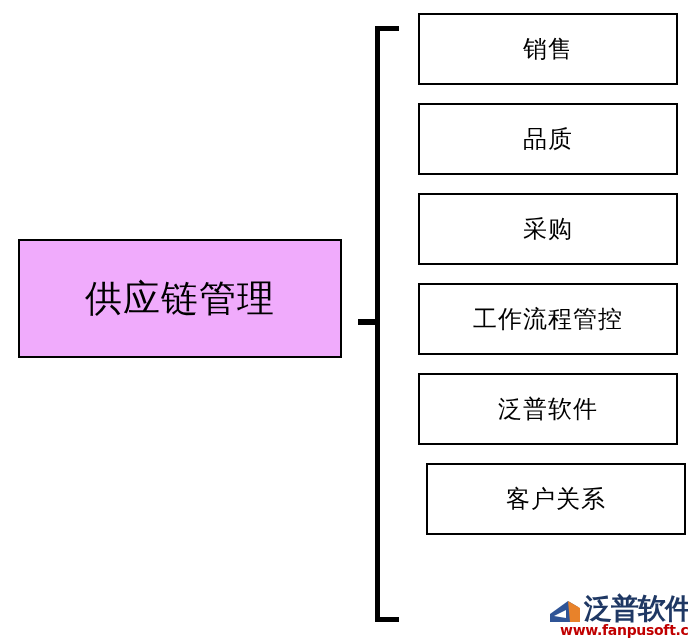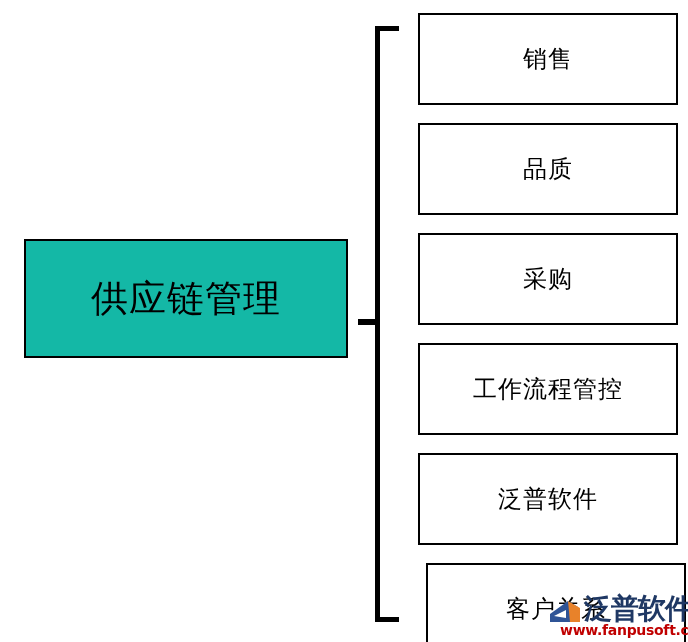--- a/index.html
+++ b/index.html
@@ -14,27 +14,27 @@
     position: relative;
     width: 688px;
     height: 642px;
     background: #ffffff;
     overflow: hidden;
   }
 
   
   .main-box {
     position: absolute;
-    left: 24px;
+    left: 18px;
     top: 239px;
     width: 324px;
     height: 119px;
     box-sizing: border-box;
     border: 2px solid #000000;
-    background: #14b8a6;
+    background: #f0abfc;
     display: flex;
     align-items: center;
     justify-content: center;
   }
   .main-box .label {
     font-size: 37px;
     line-height: 1;
     color: #000000;
     letter-spacing: 1px;
     white-space: nowrap;
@@ -53,21 +53,21 @@
   
   .children {
     position: absolute;
     left: 418px;
     top: 13px;
     width: 260px;
   }
   .child-box {
     box-sizing: border-box;
     width: 260px;
-    height: 92px;
+    height: 72px;
     border: 2px solid #000000;
     background: #ffffff;
     margin-bottom: 18px;
     display: flex;
     align-items: center;
     justify-content: center;
   }
   .child-box:last-child {
     margin-bottom: 0;
     margin-left: 8px;

